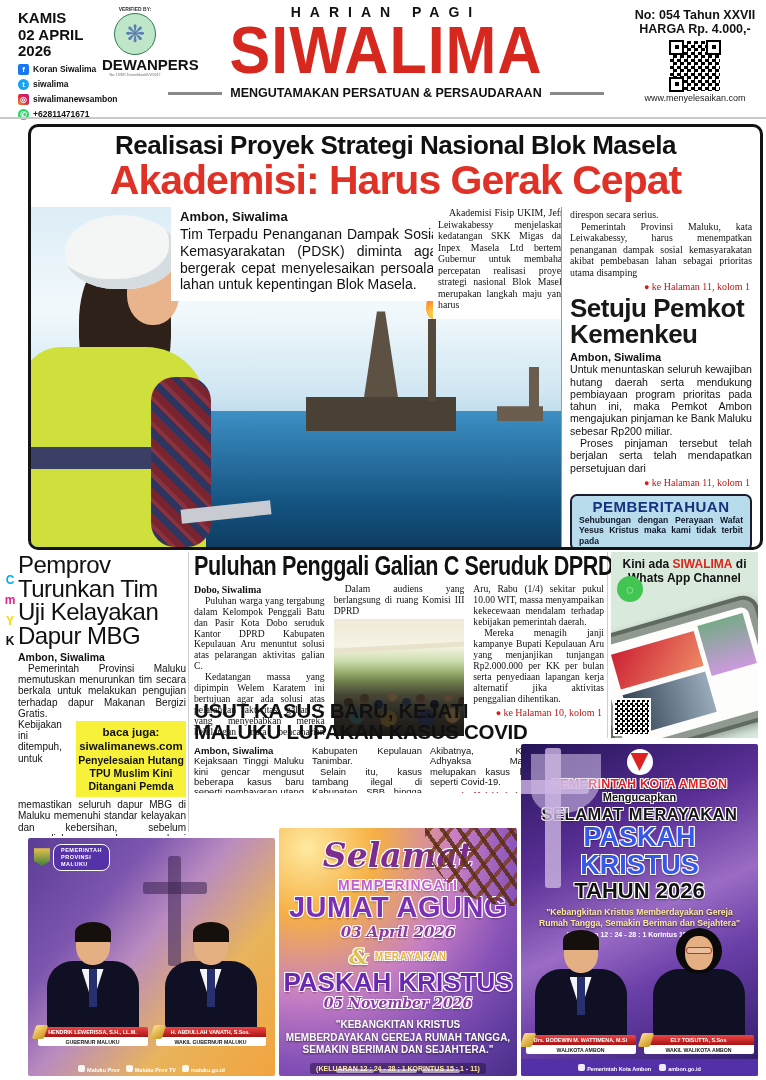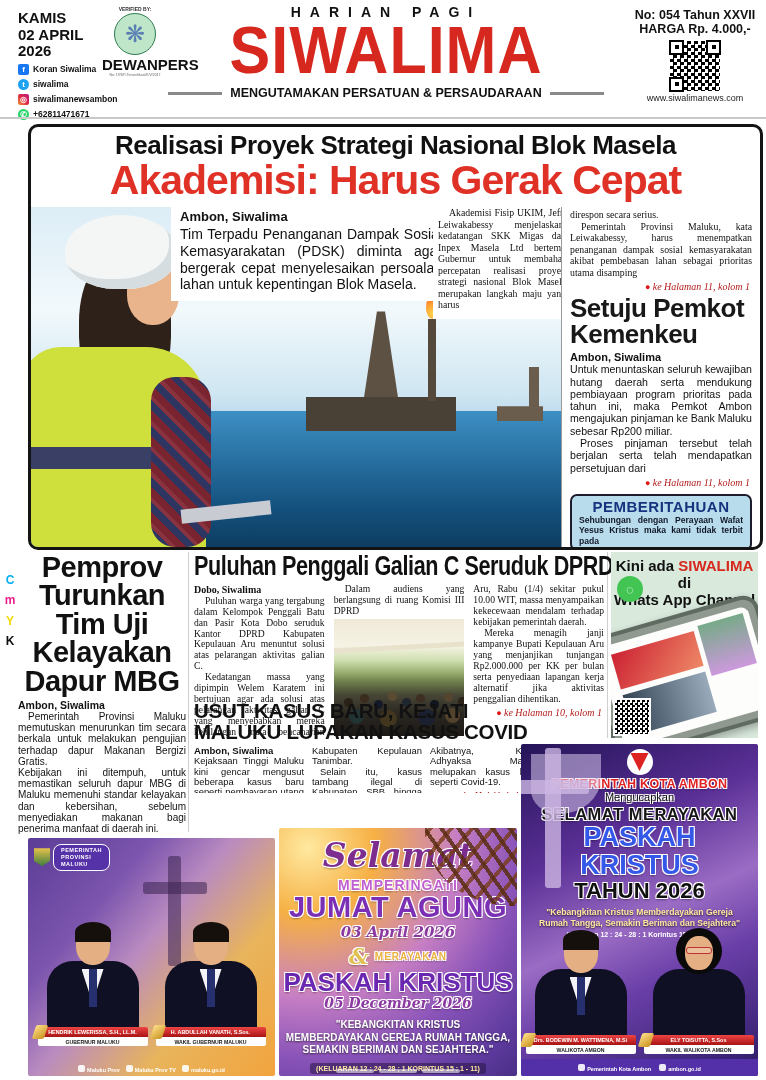--- a/index.html
+++ b/index.html
@@ -67,35 +67,35 @@
        background:repeating-linear-gradient(45deg,#7a2430 0 7px,#2e3560 7px 14px,#8a3340 14px 18px);}
   .laptop{position:absolute;left:150px;bottom:28px;width:90px;height:14px;background:#c8ccd2;transform:rotate(-6deg);}
   .lead-panel{position:absolute;left:140px;top:0;width:262px;background:#fff;padding:2px 9px 8px;}
   .dateline{font-weight:800;font-size:13px;}
   .lead-text{font-size:14px;line-height:1.2;text-align:justify;margin-top:2px;}
   .col2-panel{position:absolute;left:402px;top:0;width:128px;background:#fff;padding:0 5px 8px;
               font-family:"Liberation Serif",serif;font-size:9.8px;line-height:1.18;text-align:justify;}
   .indent{text-indent:11px;margin:0;}
   .right-col{flex:1;padding:2px 8px 6px 8px;display:flex;flex-direction:column;}
   .serif-txt{font-family:"Liberation Serif",serif;font-size:9.8px;line-height:1.18;text-align:justify;}
-  .jump{font-family:"Liberation Serif",serif;font-style:italic;color:#b21a1a;font-size:10px;
+  .jump{font-family:"Liberation Serif",serif;color:#b21a1a;font-size:10px;
         text-align:right;margin:3px 2px 1px 0;}
   .jump::before{content:"● ";color:#e01818;font-style:normal;font-size:9px;}
   .kem-head{font-size:26px;font-weight:800;line-height:1.0;letter-spacing:-0.5px;margin-top:2px;color:#181818;}
   .kem-dl{font-weight:800;font-size:11px;margin-top:4px;}
   .kem-body{font-size:10.6px;line-height:1.16;text-align:justify;}
   .notice{border:2.5px solid #1c1c2c;border-radius:7px;background:#b9dcec;padding:2px 7px 3px;margin-top:5px;}
   .notice-title{color:#16337e;font-weight:800;text-align:center;font-size:15px;letter-spacing:0.5px;}
   .notice-body{font-size:8.6px;font-weight:600;line-height:1.22;text-align:justify;color:#101828;}
   
   .cmyk{position:absolute;left:4px;top:570px;width:12px;text-align:center;font-size:12px;font-weight:800;line-height:1.7;}
   .vline1{position:absolute;left:188px;top:552px;width:1px;height:280px;background:#cfcfcf;}
   .vline2{position:absolute;left:607px;top:552px;width:1px;height:186px;background:#cfcfcf;}
   .mbg{position:absolute;left:18px;top:553px;width:168px;height:283px;overflow:hidden;}
-  .mbg-head{font-size:29px;font-weight:700;line-height:0.98;letter-spacing:-0.5px;text-align:center;}
+  .mbg-head{font-size:24px;font-weight:400;line-height:0.98;letter-spacing:-0.5px;}
   .mbg-dl{font-weight:800;font-size:10.5px;margin-top:4px;}
   .mbg-body{font-size:10px;line-height:1.12;text-align:justify;}
   .baca{float:right;width:106px;margin:2px 0 2px 5px;background:#f8f13a;text-align:center;
         padding:4px 2px;font-weight:700;font-size:10.5px;line-height:1.25;}
   .baca .b1,.baca .b2{font-weight:800;font-size:11.5px;}
   .galian{position:absolute;left:194px;top:552px;width:410px;}
   .galian-head{font-size:27px;font-weight:700;letter-spacing:-0.5px;white-space:nowrap;
                transform:scaleX(0.80);transform-origin:left;line-height:1.05;}
   .galian-cols{display:flex;gap:9px;margin-top:4px;height:152px;}
   .gcol{flex:1;overflow:hidden;font-family:"Liberation Serif",serif;font-size:9.6px;line-height:1.14;text-align:justify;}
@@ -107,21 +107,21 @@
      box-shadow:16px -4px 0 #3a2c1e,30px 2px 0 #141a28,44px -6px 0 #5a4a32,58px 0 0 #20262e,72px -4px 0 #3c2f22,
                 86px 2px 0 #10151f,100px -5px 0 #554430,114px -1px 0 #2c2218,8px 14px 0 3px #233,40px 16px 0 4px #42361f,
                 78px 15px 0 4px #1a2030,104px 13px 0 3px #53422c;}
   .kejati{position:absolute;left:194px;top:701px;width:346px;height:92px;overflow:hidden;}
   .kejati-head{font-size:20.5px;font-weight:900;line-height:1.02;letter-spacing:-0.3px;}
   .kejati-cols{display:flex;gap:8px;margin-top:3px;}
   .kcol{flex:1;font-size:9.4px;line-height:1.1;text-align:justify;}
   .kdl{font-weight:800;font-size:9.6px;}
   
   .wa-ad{position:absolute;left:611px;top:552px;width:147px;height:186px;background:#d9e9dc;overflow:hidden;}
-  .wa-line{font-size:15px;font-weight:700;text-align:center;margin-top:5px;}
+  .wa-line{font-size:12px;font-weight:700;text-align:center;margin-top:5px;}
   .wa-brand{color:#d6281e;font-weight:900;}
   .wa-icon{position:absolute;left:6px;top:24px;width:26px;height:26px;border-radius:50%;background:#43c553;
            display:flex;align-items:center;justify-content:center;color:#fff;font-size:13px;}
   .phone{position:absolute;left:-14px;top:62px;width:170px;height:118px;transform:rotate(-16deg);
          background:#8f998f;border-radius:16px;border:4px solid #5f6a60;box-shadow:0 4px 8px rgba(0,0,0,.3);}
   .screen{position:absolute;inset:7px;background:#fdfdfb;border-radius:8px;overflow:hidden;}
   .scr1{position:absolute;left:8%;top:10%;width:55%;height:34%;background:linear-gradient(135deg,#c23,#e86);}
   .scr2{position:absolute;left:66%;top:6%;width:30%;height:50%;background:linear-gradient(180deg,#7a8,#c9d);}
   .scr3{position:absolute;left:8%;top:50%;width:55%;height:40%;background:linear-gradient(90deg,#345,#9ab);}
   .wa-qr{position:absolute;left:4px;bottom:4px;width:34px;height:34px;background:
@@ -188,21 +188,21 @@
   .ad3{left:521px;top:744px;width:237px;height:332px;text-align:center;
        background:linear-gradient(155deg,#241457 0%,#5a2f96 30%,#9a6cc4 52%,#6a3fa8 68%,#2c1b66 100%);}
   .ad3 .cross-v{left:24px;top:4px;height:140px;width:16px;background:#cdb6e2;opacity:.8;}
   .ad3 .cross-h{left:-4px;top:36px;width:72px;height:14px;background:#cdb6e2;opacity:.8;}
   .drape{position:absolute;left:10px;top:10px;width:70px;height:60px;border-radius:0 0 60% 40%;
          background:rgba(230,215,245,.5);}
   .ad3-badge{width:26px;height:26px;margin:5px auto 0;border-radius:50%;background:#fff;
              display:flex;align-items:center;justify-content:center;}
   .ad3-badge-in{width:18px;height:18px;background:#d22;clip-path:polygon(0 0,100% 0,50% 100%);}
   .ad3-gov{font-size:12.5px;font-weight:900;color:#e02222;margin-top:2px;letter-spacing:0.3px;}
-  .ad3-say{font-size:11px;font-weight:400;color:#111;}
+  .ad3-say{font-size:11px;font-weight:700;color:#111;}
   .ad3-l1{font-size:16.5px;font-weight:900;color:#151515;letter-spacing:0.5px;margin-top:2px;}
   .ad3-l2{font-size:27px;font-weight:900;color:#3458e8;line-height:1.02;}
   .ad3-l3{font-size:22px;font-weight:900;color:#101010;line-height:1.05;}
   .ad3-quote{font-size:8.6px;font-weight:800;color:#ffe9a0;line-height:1.3;margin-top:5px;text-shadow:0 1px 2px rgba(0,0,0,.7);}
   .ad3-verse{font-size:7px;font-weight:800;color:#fff;margin-top:1px;}
   .ad3 .officials{bottom:22px;}
   .ad3-bar{position:absolute;left:0;right:0;bottom:0;height:17px;background:#5430a8;
            display:flex;align-items:center;justify-content:center;gap:8px;font-size:5.5px;font-weight:700;}
 </style>
 </head>
@@ -249,21 +249,21 @@
   </div>
 
   <div class="h-right">
     <div class="edition">No: 054 Tahun XXVII</div>
     <div class="edition">HARGA Rp. 4.000,-</div>
     <div class="qr">
       <span class="qf qf1"></span>
       <span class="qf qf2"></span>
       <span class="qf qf3"></span>
     </div>
-    <div class="website">www.siwalimanews.com</div>
+    <div class="website">www.menyelesaikan.com</div>
   </div>
   <div class="header-rule"></div>
 
   <div class="main-box">
     <div class="kicker">Realisasi Proyek Strategi Nasional Blok Masela</div>
     <div class="headline">Akademisi: Harus Gerak Cepat</div>
     <div class="main-content">
       <div class="photo-wrap">
         <div class="scene">
           <div class="sea"></div>
@@ -323,20 +323,27 @@
     <div style="color:#111">K</div>
   </div>
   <div class="vline1"></div>
   <div class="vline2"></div>
 
   <div class="mbg">
     <div class="mbg-head">Pemprov Turunkan Tim Uji Kelayakan Dapur MBG</div>
     <div class="mbg-dl">Ambon, Siwalima</div>
     <div class="mbg-body" style="text-indent:10px">Pemerintah Provinsi Maluku memutuskan menurunkan tim secara berkala untuk melakukan pengujian terhadap dapur Makanan Bergizi Gratis.</div>
     <div class="mbg-body">
+      <div class="baca">
+        <div class="b1">baca juga:</div>
+        <div class="b2">siwalimanews.com</div>
+        <div>Penyelesaian Hutang</div>
+        <div>TPU Muslim Kini</div>
+        <div>Ditangani Pemda</div>
+      </div>
       <span style="display:inline;">Kebijakan ini ditempuh, untuk memastikan seluruh dapur MBG di Maluku memenuhi standar kelayakan dan kebersihan, sebelum menyediakan makanan bagi penerima manfaat di daerah ini.</span>
     </div>
 
   </div>
 
   <div class="galian">
     <div class="galian-head">Puluhan Penggali Galian C Seruduk DPRD Aru</div>
     <div class="galian-cols">
       <div class="gcol">
         <div class="gdl">Dobo, Siwalima</div>
@@ -445,21 +452,21 @@
     <div class="thorn"></div>
     <div class="ad2-selamat script stroke">Selamat</div>
     <div class="ad2-l1 stroke">MEMPERINGATI</div>
     <div class="ad2-l2 stroke">JUMAT AGUNG</div>
     <div class="ad2-l3 script stroke">03 April 2026</div>
     <div class="ad2-row">
       <span class="ad2-amp script stroke">&amp;</span>
       <span class="ad2-l4 stroke">MERAYAKAN</span>
     </div>
     <div class="ad2-l5 stroke">PASKAH KRISTUS</div>
-    <div class="ad2-l6 script stroke">05 December 2026</div>
+    <div class="ad2-l6 script stroke">05 November 2026</div>
     <div class="ad2-quote">
       <div>"KEBANGKITAN KRISTUS</div>
       <div>MEMBERDAYAKAN GEREJA RUMAH TANGGA,</div>
       <div>SEMAKIN BERIMAN DAN SEJAHTERA."</div>
     </div>
     <div class="ad2-verse">(KELUARAN 12 : 24 - 28 ; 1 KORINTUS 15 : 1 - 11)</div>
     <div class="ad2-contact">
       <span class="dotbar"></span>
       <span class="dotbar"></span>
       <span class="dotbar"></span>

